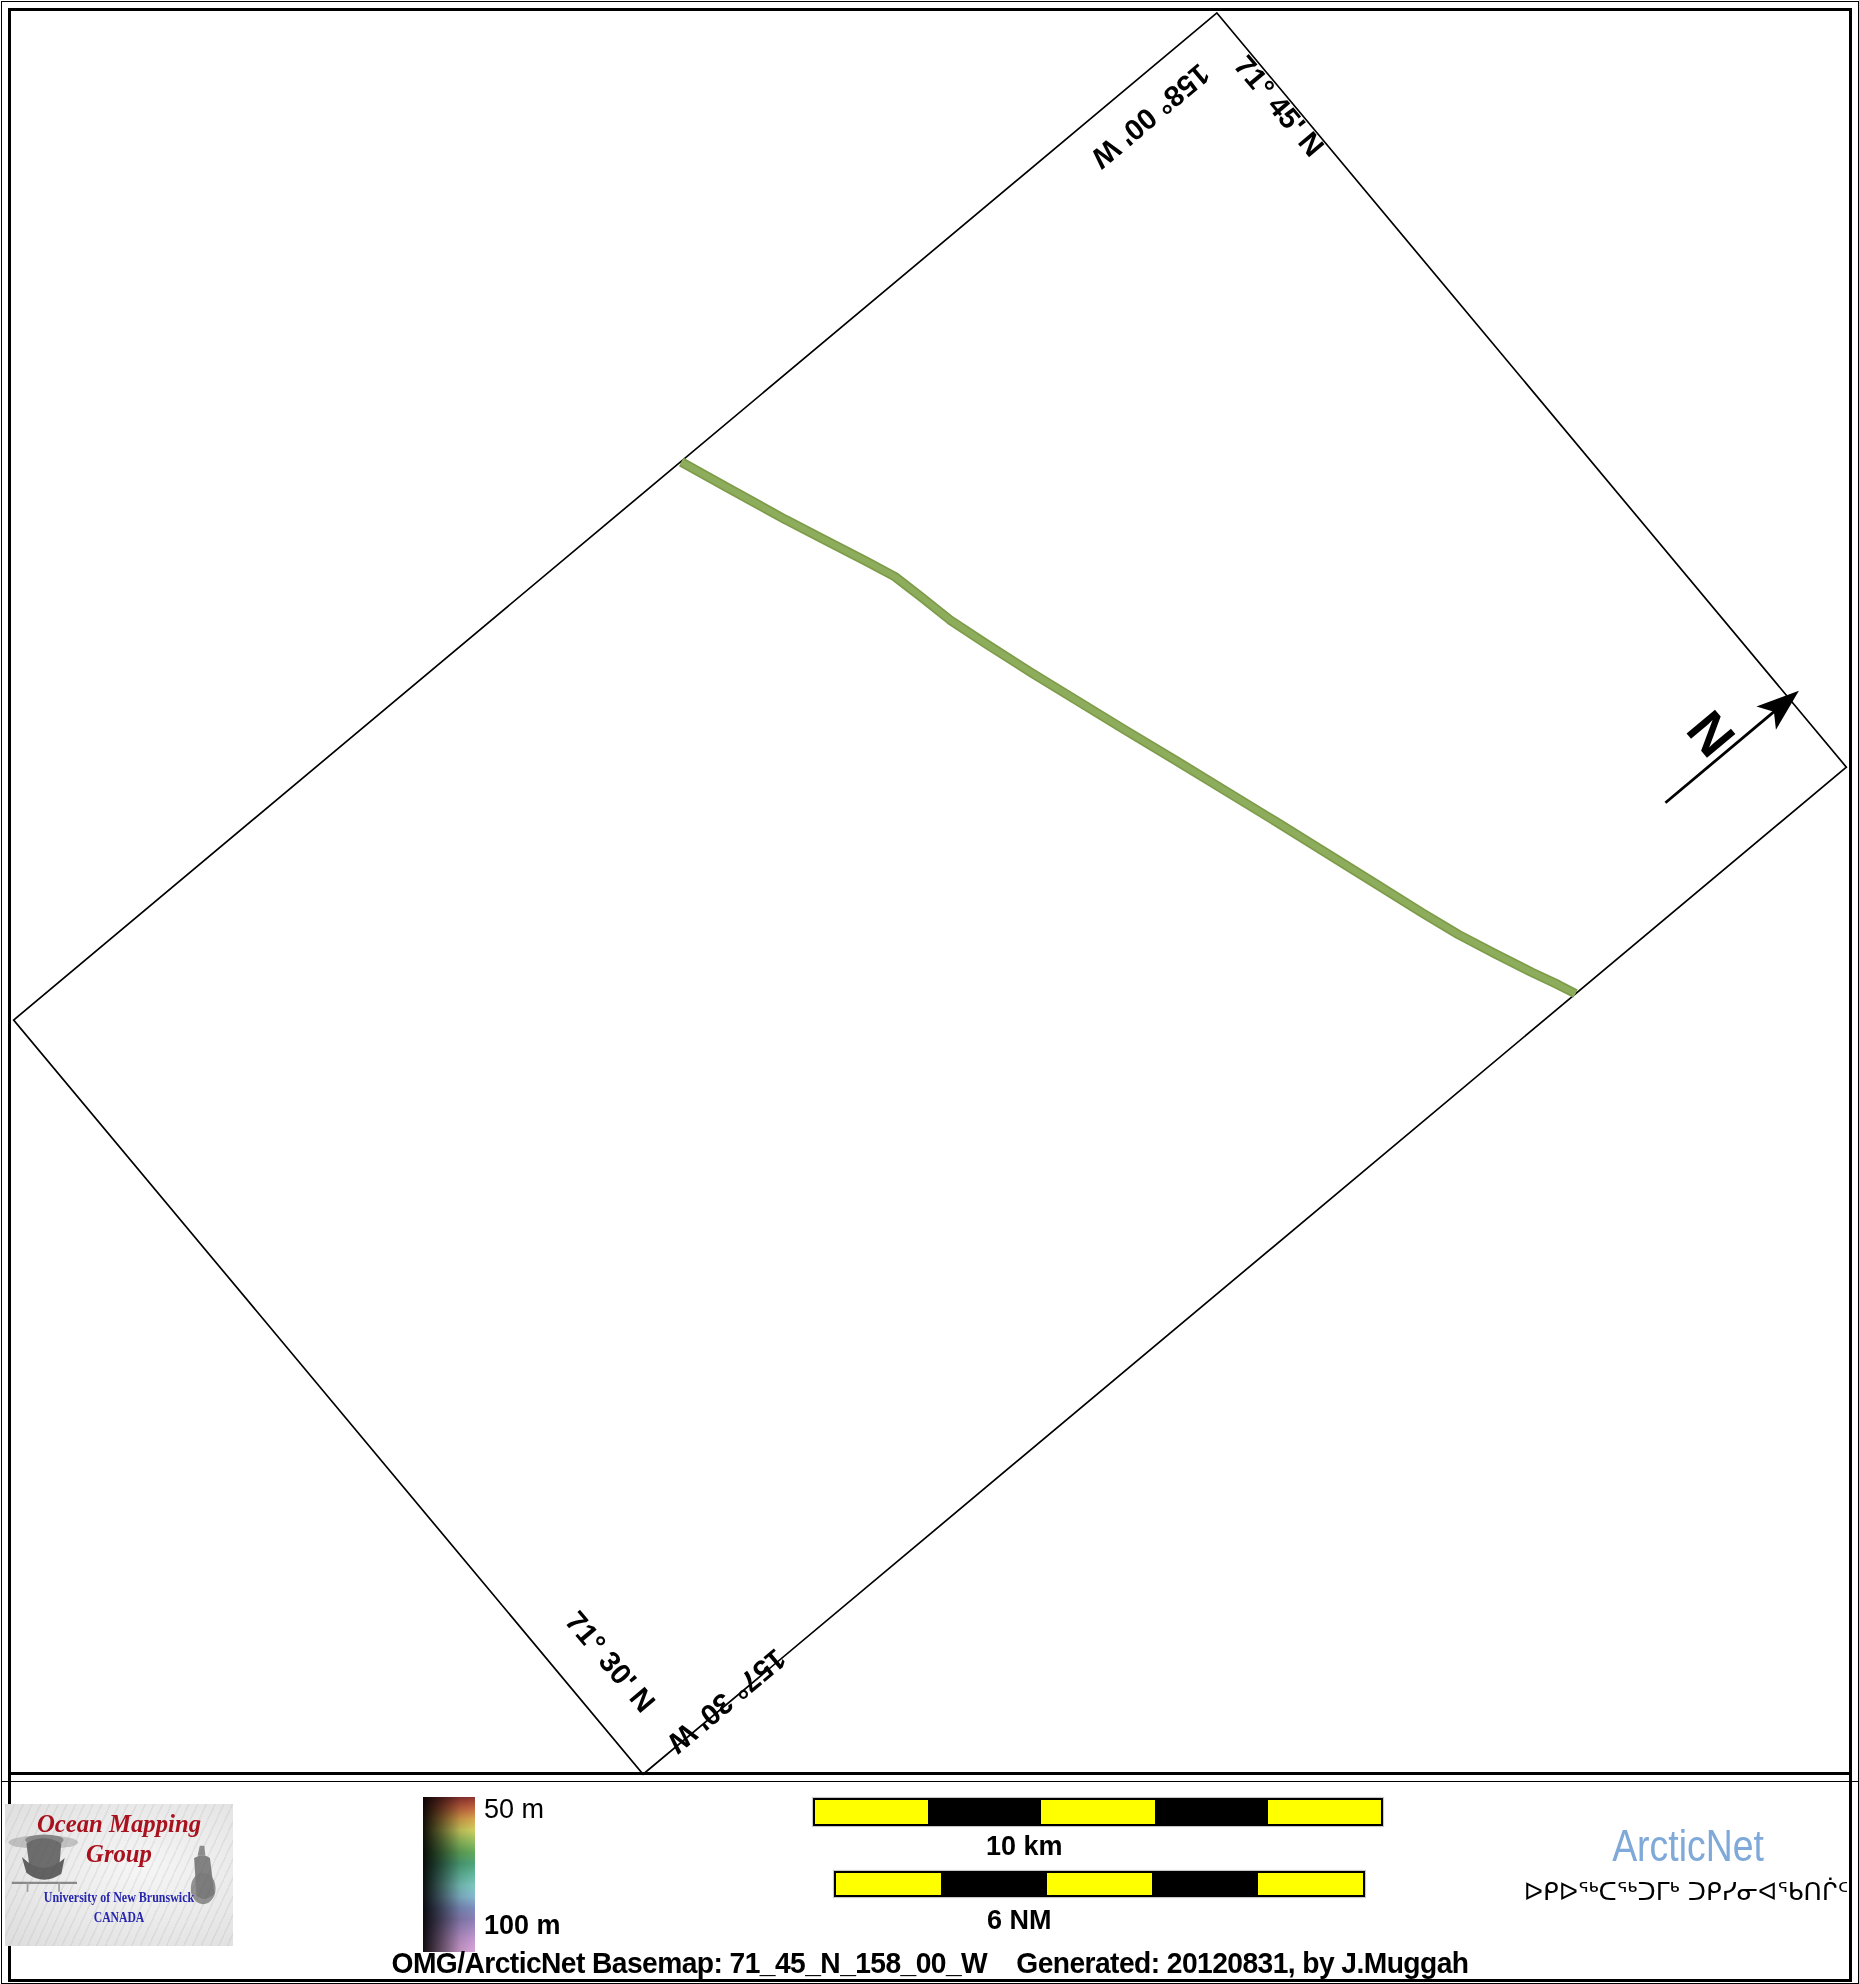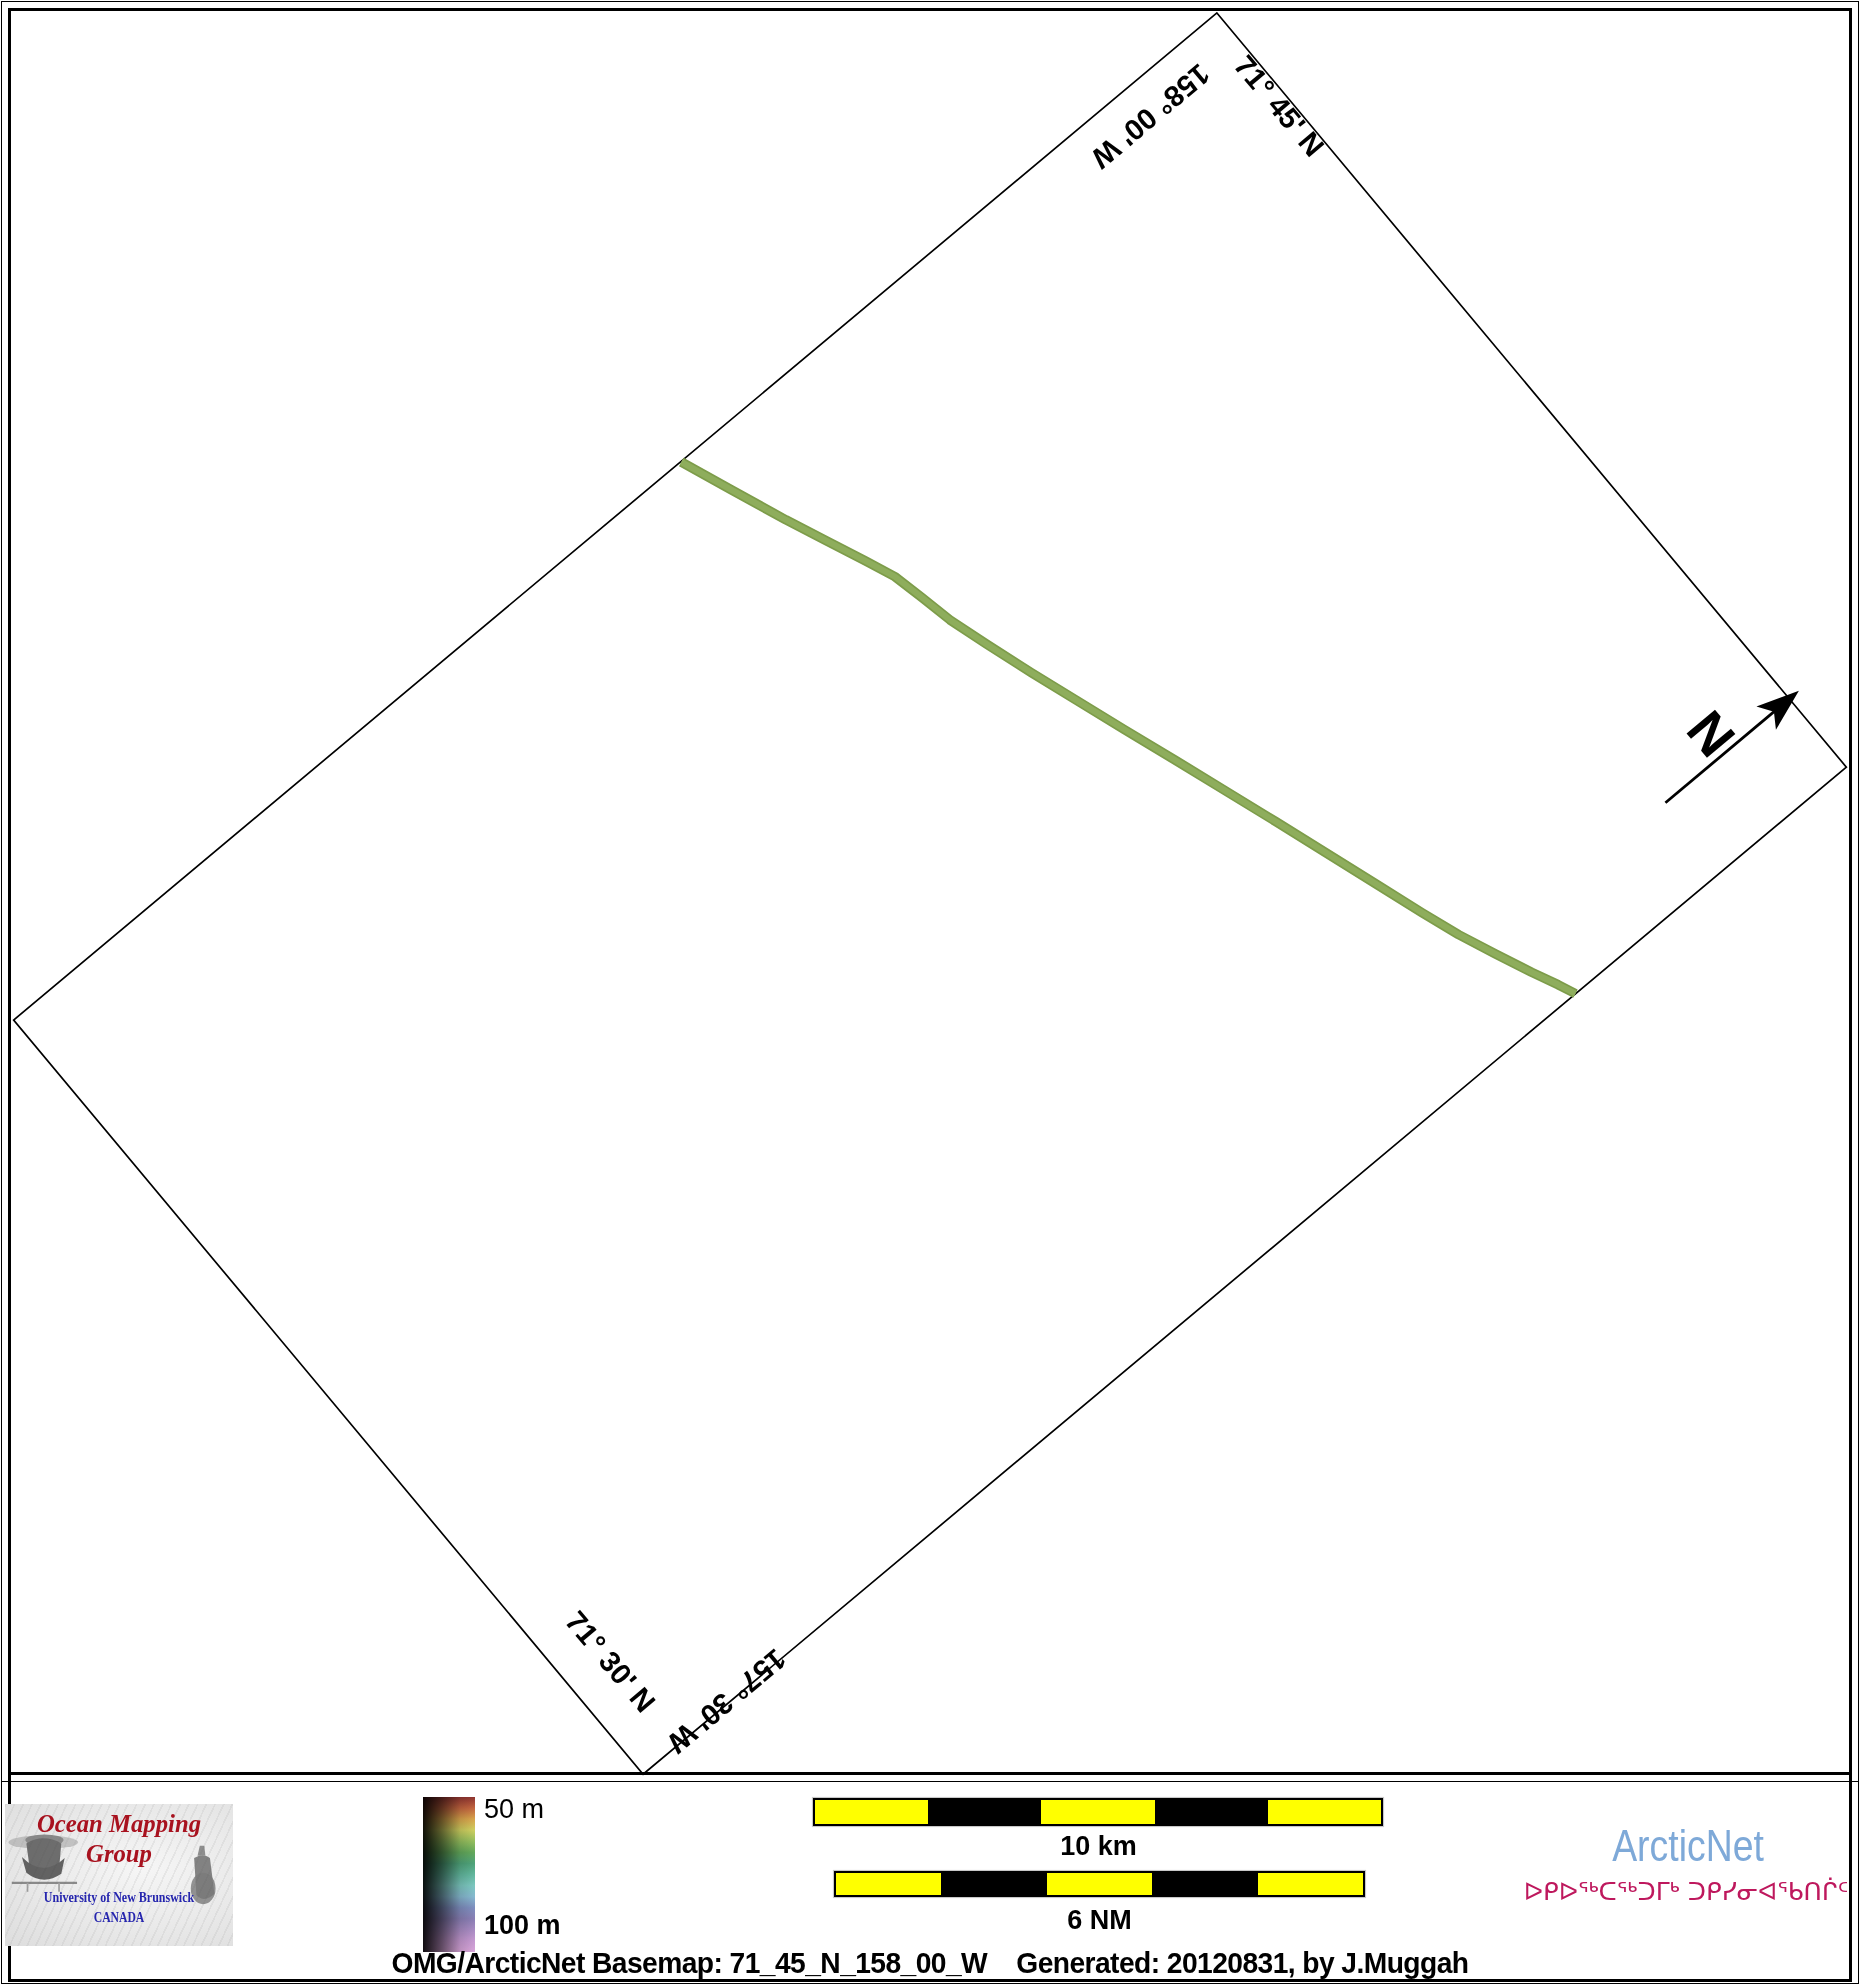--- a/index.html
+++ b/index.html
@@ -42,21 +42,21 @@
   .logo-art{position:absolute;left:0;top:0;width:228px;height:125px;}
   
   .colorbar{position:absolute;left:423px;top:1797px;width:52px;height:155px;}
   .cbar-label-top{position:absolute;left:484px;top:1794px;font-size:27px;font-weight:normal;}
   .cbar-label-bottom{position:absolute;left:484px;top:1910px;font-size:27px;font-weight:bold;}
   
   .scalebar{position:absolute;display:flex;border:2.2px solid #000;box-shadow:0 0 0 1.1px #c8c8c8;box-sizing:border-box;}
   .scalebar .seg{height:100%;flex:1 1 0;}
   .sb1{left:813px;top:1798px;width:570px;height:28px;}
   .sb2{left:834px;top:1871px;width:531px;height:26.4px;}
-  .sb-label{position:absolute;font-size:27px;font-weight:bold;text-align:center;width:225px;}
+  .sb-label{position:absolute;font-size:27px;font-weight:bold;text-align:left;width:225px;}
   .sb1-label{left:986px;top:1831px;}
   .sb2-label{left:987px;top:1905px;}
   
   .arcticnet-name{
     position:absolute;left:1517px;top:1821px;width:342px;text-align:center;
     font-size:44px;font-weight:normal;transform:scaleX(.85);transform-origin:center;
   }
   .arcticnet-inuktitut{
     position:absolute;left:1512px;top:1877px;width:348px;text-align:center;
     font-size:25px;font-family:"DejaVu Sans","Liberation Sans",sans-serif;white-space:nowrap;
@@ -134,21 +134,21 @@
   <div class="scalebar sb2">
       <div class="seg" style="background: rgb(255, 255, 0);"></div>
       <div class="seg" style="background: rgb(0, 0, 0);"></div>
       <div class="seg" style="background: rgb(255, 255, 0);"></div>
       <div class="seg" style="background: rgb(0, 0, 0);"></div>
       <div class="seg" style="background: rgb(255, 255, 0);"></div>
     </div>
   <div class="sb-label sb2-label">6 NM</div>
 
   <div class="arcticnet-name" style="color: rgb(126, 169, 216);">ArcticNet</div>
-  <div class="arcticnet-inuktitut" style="color: #be185d;">ᐅᑭᐅᖅᑕᖅᑐᒥᒃ ᑐᑭᓯᓂᐊᖃᑎᒌᑦ</div>
+  <div class="arcticnet-inuktitut" style="color: #000000;">ᐅᑭᐅᖅᑕᖅᑐᒥᒃ ᑐᑭᓯᓂᐊᖃᑎᒌᑦ</div>
 
   <div class="caption">
     <span>OMG/ArcticNet Basemap: 71_45_N_158_00_W</span>
     <span>Generated: 20120831, by J.Muggah</span>
   </div>
 
 </div>
 
 
 </body></html>

